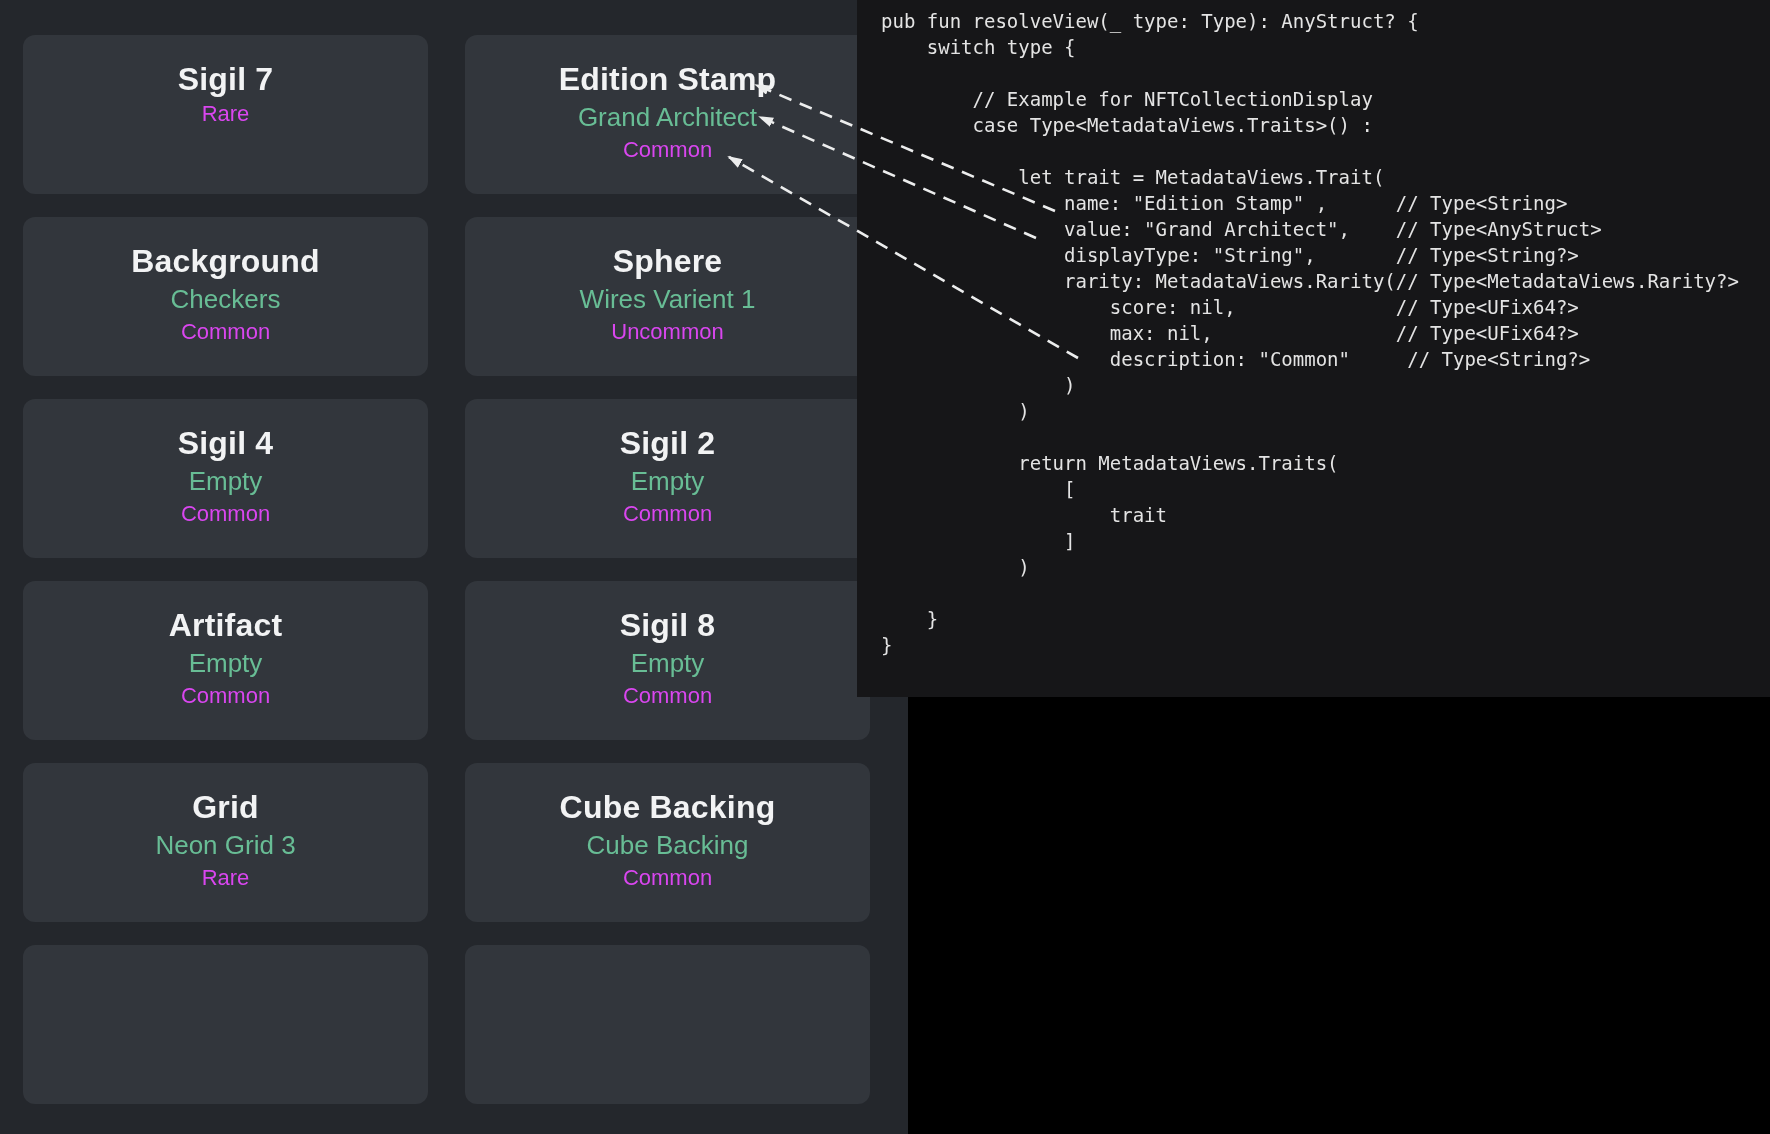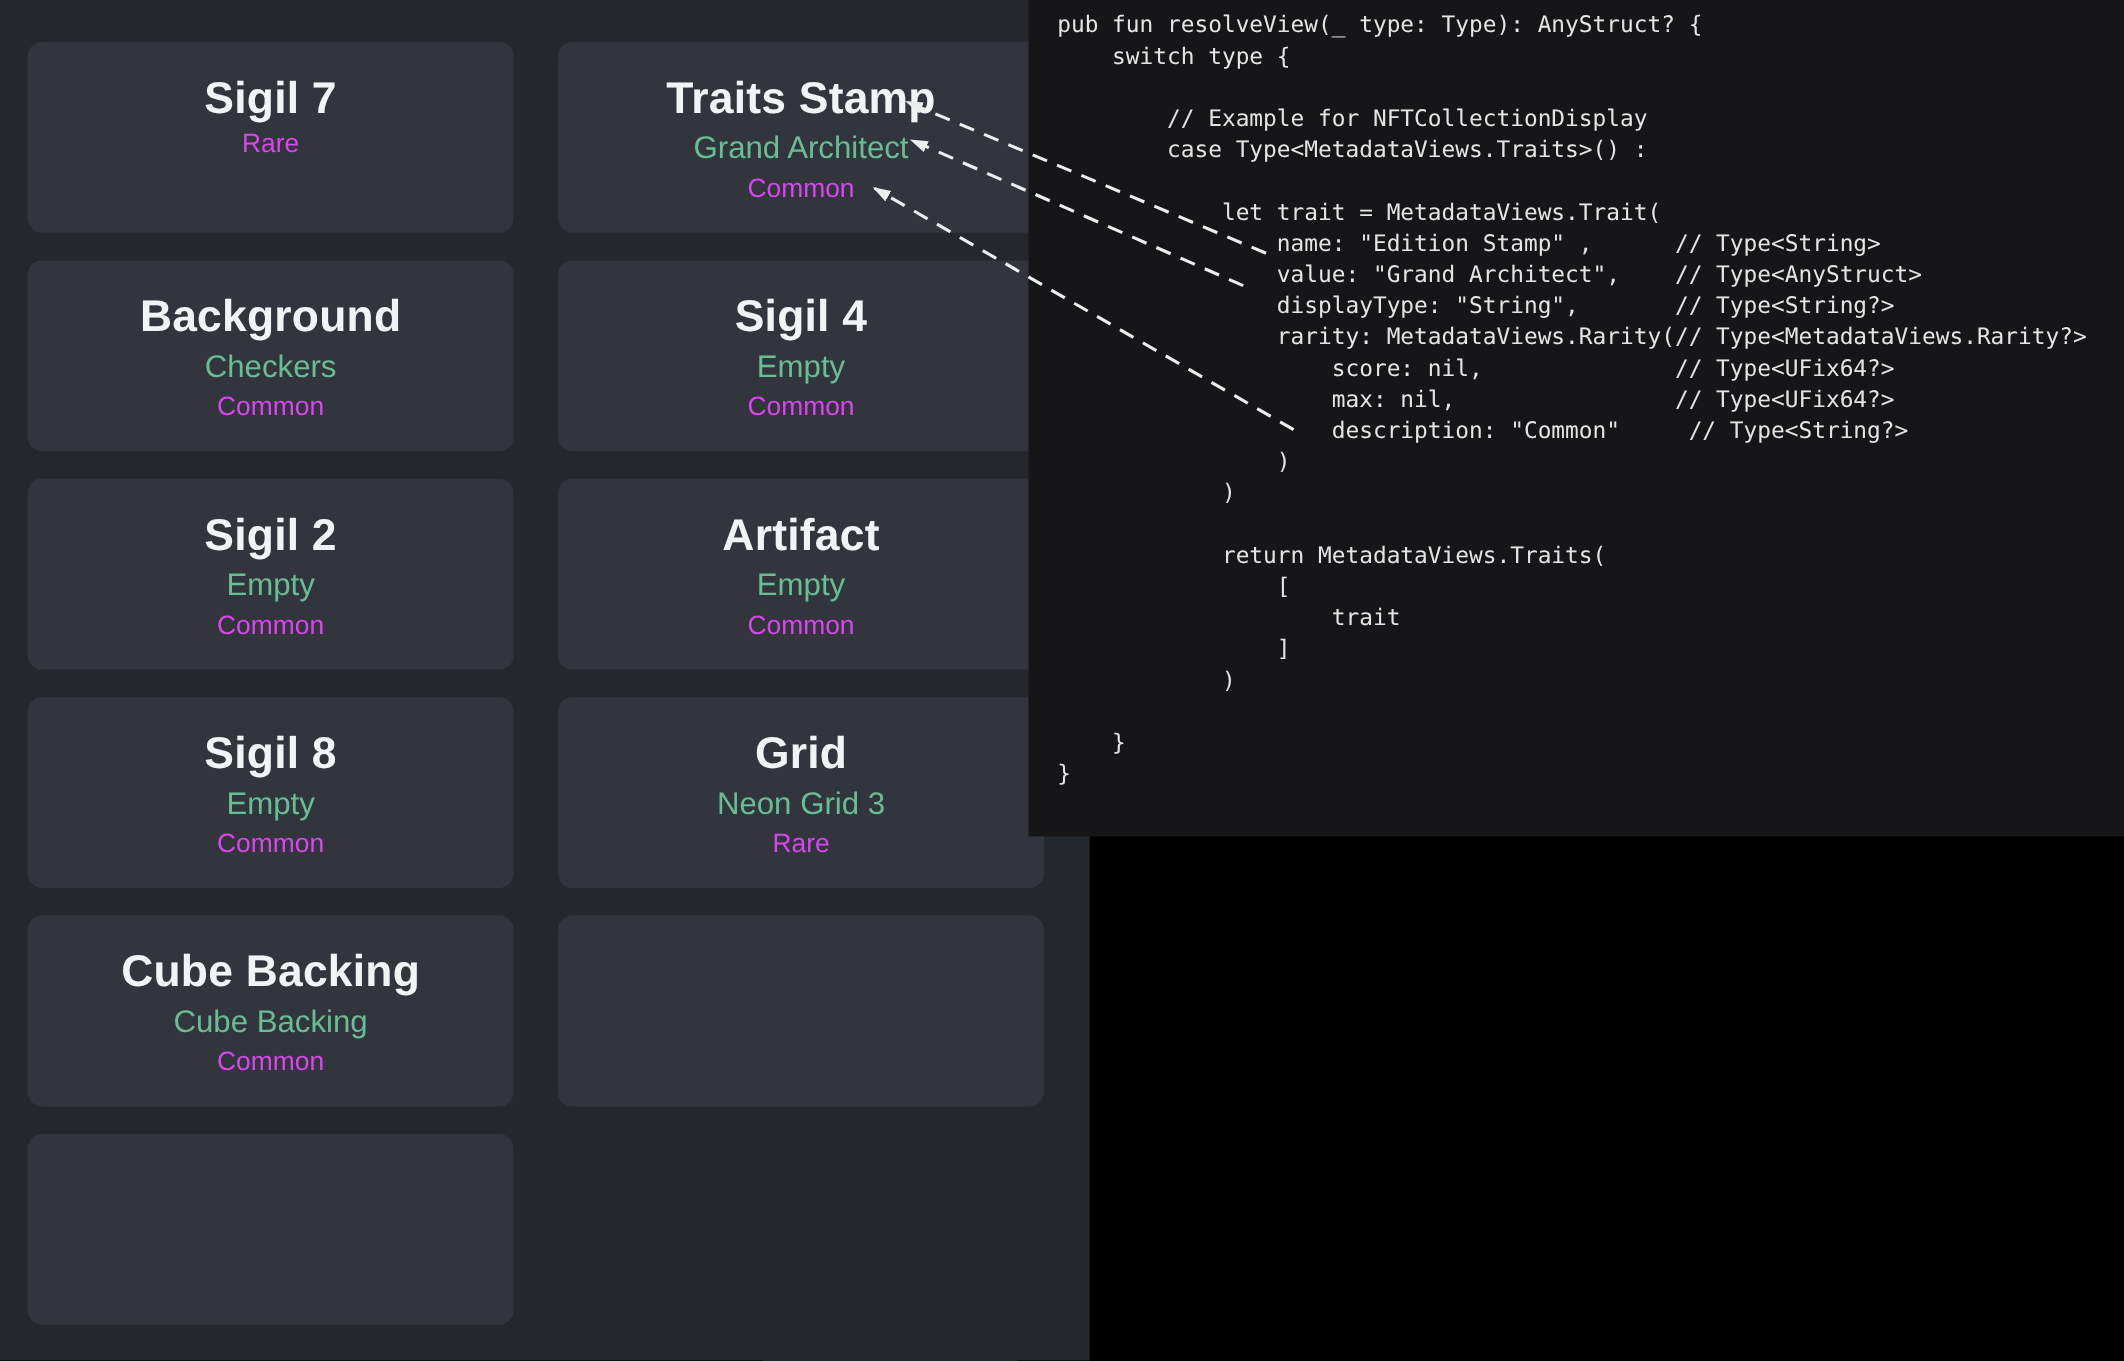--- a/index.html
+++ b/index.html
@@ -3,21 +3,21 @@
 <meta charset="utf-8">
 <style>
   html,body{margin:0;padding:0;background:#000;}
   .canvas{position:relative;width:1770px;height:1134px;overflow:hidden;background:#000;
           font-family:"Liberation Sans",sans-serif;}
   .page{position:absolute;left:0;top:0;width:908px;height:1134px;background:#24272c;z-index:1;}
   .traits-grid{position:absolute;left:23px;top:35px;width:847px;
                display:grid;grid-template-columns:405px 405px;gap:23px 37px;grid-auto-rows:159px;}
   .card{background:#32363c;border-radius:12px;box-sizing:border-box;
         display:flex;flex-direction:column;align-items:center;padding-top:24px;}
-  .card .t{font-size:37px;font-weight:bold;color:#f2f3f4;line-height:1.25;letter-spacing:.2px;}
+  .card .t{font-size:32px;font-weight:bold;color:#f2f3f4;line-height:1.25;letter-spacing:.2px;}
   .card .v{font-size:26px;color:#68bd95;line-height:1.4;}
   .card .r{font-size:22px;color:#d946ef;line-height:1.4;}
   .code-panel{position:absolute;left:857px;top:0;width:913px;height:697px;background:#161618;z-index:2;}
   .code-panel pre{margin:0;padding:8px 0 0 24px;
       font-family:"DejaVu Sans Mono","Liberation Mono",monospace;
       font-size:19px;line-height:26px;color:#e4e4e4;white-space:pre;}
   svg.overlay{position:absolute;left:0;top:0;width:1770px;height:1134px;z-index:3;pointer-events:none;}
   svg.overlay line{stroke:#eceded;stroke-width:2.6;stroke-dasharray:13 9;fill:none;}
 </style>
 </head>
@@ -25,28 +25,33 @@
 
 <div class="canvas">
 
   <div class="page">
     <div class="traits-grid">
         <div class="card">
           <div class="t">Sigil 7</div>
           <div class="r">Rare</div>
         </div>
         <div class="card">
-          <div class="t">Traits Stamp</div>
+          <div class="t">Edition Stamp</div>
           <div class="v">Grand Architect</div>
           <div class="r">Common</div>
         </div>
         <div class="card">
           <div class="t">Background</div>
           <div class="v">Checkers</div>
           <div class="r">Common</div>
+        </div>
+        <div class="card">
+          <div class="t">Sphere</div>
+          <div class="v">Wires Varient 1</div>
+          <div class="r">Uncommon</div>
         </div>
         <div class="card">
           <div class="t">Sigil 4</div>
           <div class="v">Empty</div>
           <div class="r">Common</div>
         </div>
         <div class="card">
           <div class="t">Sigil 2</div>
           <div class="v">Empty</div>
           <div class="r">Common</div>

